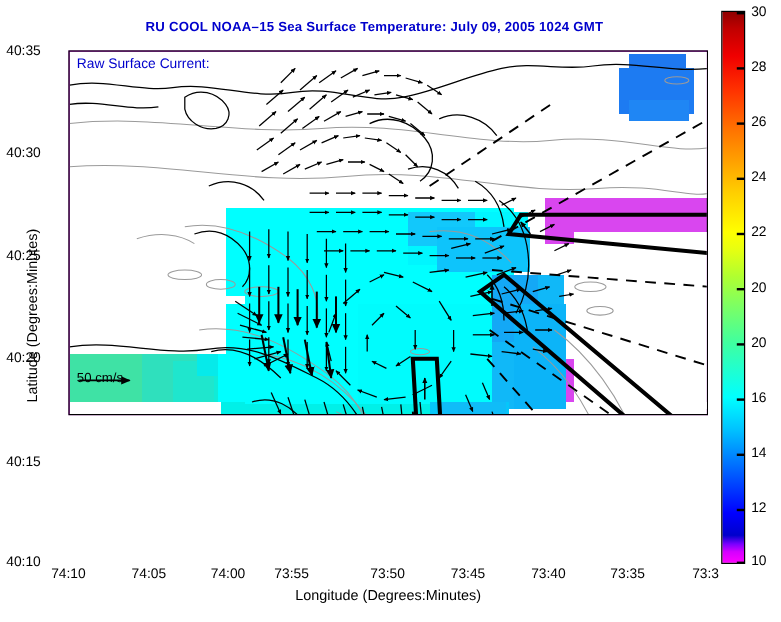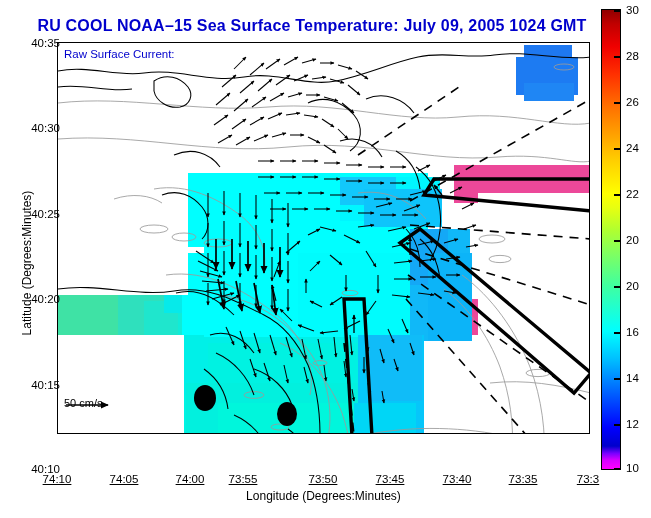--- a/index.html
+++ b/index.html
@@ -18,33 +18,33 @@
     width: 651px; height: 518px;
     background: #ffffff;
   }
   
   #title {
     position: absolute;
     left: 0; top: 17px;
     width: 624px;
     text-align: center;
     color: #0000cc;
-    font-size: 16px;
+    font-size: 11px;
     font-weight: bold;
     letter-spacing: 0.2px;
     white-space: nowrap;
   }
   
   #plot {
     position: absolute;
     left: 57px; top: 42px;
-    width: 533px; height: 392px;
+    width: 533px; height: 304px;
     border: 1.5px solid #000;
     box-sizing: border-box;
-    background: #ec4899;
+    background: #d946ef;
     overflow: hidden;
   }
   #plot svg { position: absolute; left: 0; top: 0; }
   
   #subcaption {
     position: absolute;
     left: 6px; top: 4px;
     color: #0000cc;
     font-size: 11.5px;
     line-height: 15px;
@@ -60,25 +60,24 @@
   }
   #scalebar .arrowline { margin-top: 3px; }
   
   .xtick {
     position: absolute;
     top: 473px;
     font-size: 11.5px;
     color: #000;
     transform: translateX(-50%);
     white-space: nowrap;
-    text-decoration: underline;
   }
   .ytick {
     position: absolute;
-    left: 60px;
+    left: 34px;
     font-size: 11.5px;
     color: #000;
     transform: translate(-100%, -50%);
     white-space: nowrap;
   }
   #xlabel {
     position: absolute;
     left: 57px; top: 489px;
     width: 533px;
     text-align: center;

